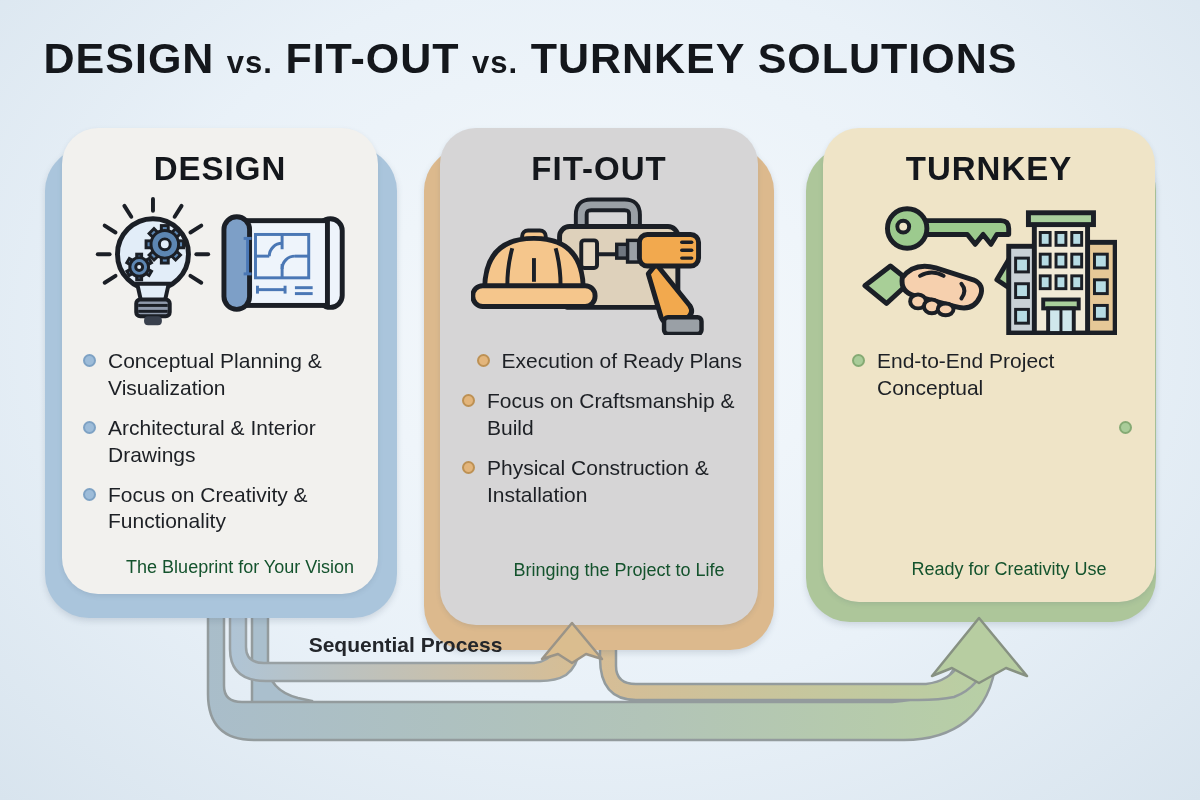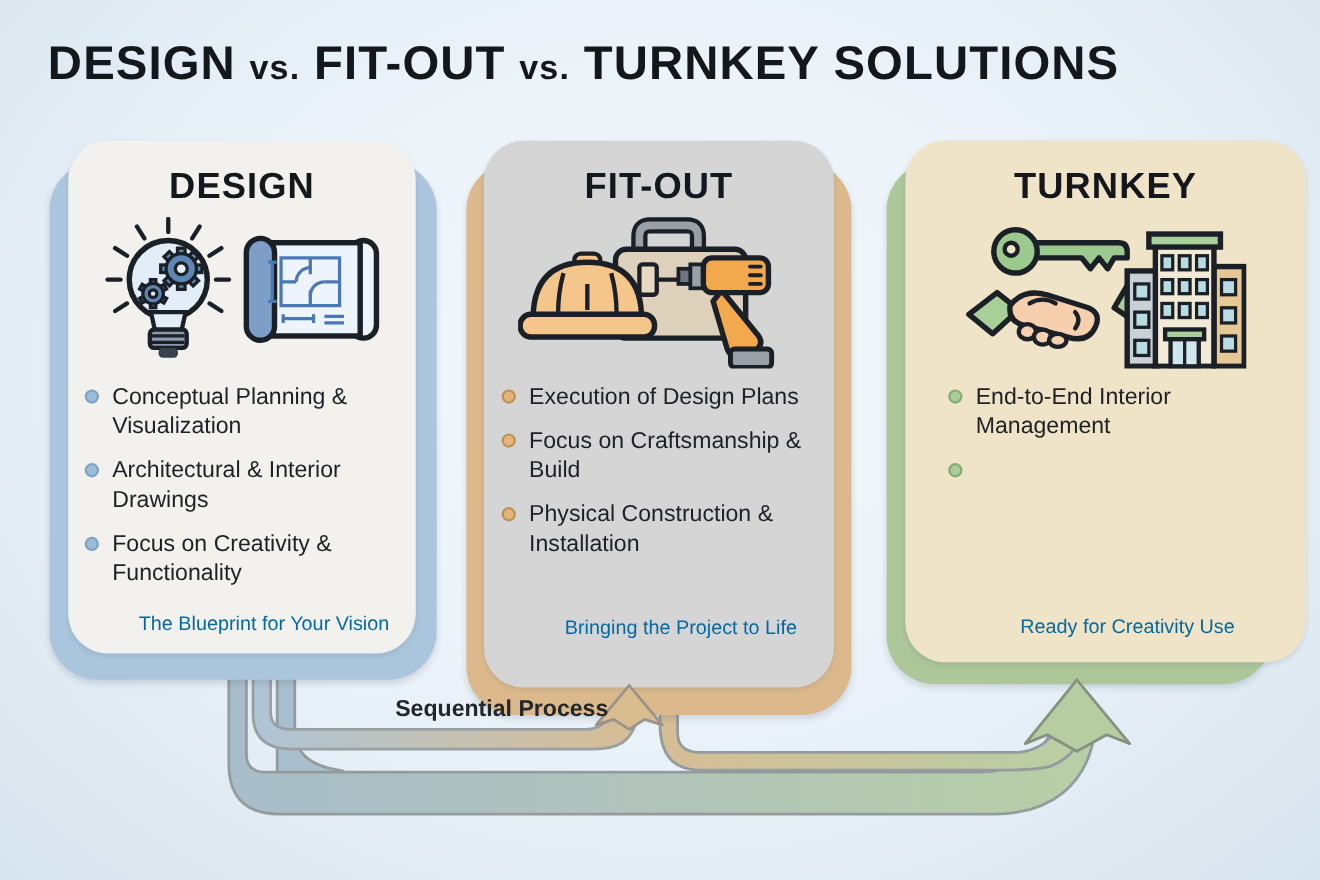--- a/index.html
+++ b/index.html
@@ -27,38 +27,38 @@
   .card {
     position:absolute; border-radius:36px; z-index:3;
     background:var(--card-bg); box-shadow:0 2px 5px rgba(70,90,110,.14);
     display:flex; flex-direction:column; align-items:center;
   }
   .card-title {
     margin-top:22px; font-size:33px; font-weight:800; letter-spacing:1px; color:#14171c;
   }
   .icon-row { margin-top:8px; height:140px; display:flex; align-items:center; }
   ul.bullets { list-style:none; margin-top:12px; width:286px; }
-  ul.bullets li { display:flex; gap:12px; margin-bottom:13px; }
+  ul.bullets li { display:flex; gap:12px; margin-bottom:13px;justify-content:flex-end; }
   .dot {
     flex:0 0 13px; width:13px; height:13px; border-radius:50%;
     background:var(--dot); border:2px solid var(--dot-ring); margin-top:6px;
   }
   .bullet-text { font-size:21px; line-height:1.28; font-weight:500; color:#1d2025; max-width:255px; }
   .spacer { flex:1; }
-  .tagline { font-size:18px; font-weight:500; color:#0369a1; text-align:center;margin-left:40px; }
+  .tagline { font-size:18px; font-weight:500; color:#14532d; text-align:center;margin-left:40px; }
   .card.design  .tagline { margin-bottom:16px; }
   .card.fitout  .tagline { margin-bottom:44px; }
   .card.turnkey .tagline { margin-bottom:22px; }
   
   svg.flow { position:absolute; left:0; top:0; }
   #flow-back  { z-index:1; }
   #flow-front { z-index:4; }
   .flow-label {
     position:absolute; z-index:5; font-size:21px; font-weight:600;
-    color:#23262b; text-align:right;
+    color:#23262b; text-align:center;
   }
   #seq-label { left:258px; top:633px; width:295px; }
   #int-label { left:655px; top:705px; width:275px; }
 </style>
 </head>
 <body>
 
 <div class="canvas">
 
   <div class="main-title">
@@ -215,37 +215,37 @@
               <line x1="62" y1="28" x2="72" y2="28"></line>
               <line x1="62" y1="36" x2="72" y2="36"></line>
           </g>
           <rect x="44" y="96" width="38" height="17" rx="4" fill="#9aa0a6" stroke="#1b1f26" stroke-width="4.5"></rect>
         </g>
       </svg>
     </div>
     <ul class="bullets">
       <li>
           <span class="dot"></span>
-          <span class="bullet-text">Execution of Design Plans</span>
+          <span class="bullet-text">Execution of Ready Plans</span>
         </li>
       <li>
           <span class="dot"></span>
           <span class="bullet-text">Focus on Craftsmanship &amp; Build</span>
         </li>
       <li>
           <span class="dot"></span>
           <span class="bullet-text">Physical Construction &amp; Installation</span>
         </li>
     </ul>
     <div class="spacer"></div>
     <div class="tagline">Bringing the Project to Life</div>
   </div>
 
   <div class="backing" style="left: 806px; top: 147px; width: 350px; height: 475px; --accent: #adc69a; --card-bg: #efe4c7; --dot: #a9cc99; --dot-ring: #85aa74;"></div>
-  <div class="card turnkey" style="left: 823px; top: 128px; width: 364px; height: 474px; --accent: #adc69a; --card-bg: #efe4c7; --dot: #a9cc99; --dot-ring: #85aa74;">
+  <div class="card turnkey" style="left: 823px; top: 128px; width: 332px; height: 474px; --accent: #adc69a; --card-bg: #efe4c7; --dot: #a9cc99; --dot-ring: #85aa74;">
     <div class="card-title">TURNKEY</div>
     <div class="icon-row">
       <svg width="256" height="138" viewBox="0 0 256 140">
         <g transform="translate(26,6)">
           <path d="M 34 18 L 114 18 Q 122 18 122 26 L 122 32 H 110 L 104 42 L 96 32 L 88 42 L 80 32 H 38 Q 34 32 34 26 Z" fill="#9cca8e" stroke="#1b1f26" stroke-width="5" stroke-linejoin="round"></path>
           <circle cx="19" cy="26" r="20" fill="#9cca8e" stroke="#1b1f26" stroke-width="5"></circle>
           <circle cx="15" cy="24" r="6" fill="#efe4c7" stroke="#1b1f26" stroke-width="4"></circle>
         </g>
         <g transform="translate(0,54)">
           <path d="M 2 36 L 28 16 L 48 32 L 24 54 Z" fill="#a8cf97" stroke="#1b1f26" stroke-width="5" stroke-linejoin="round"></path>
@@ -283,21 +283,21 @@
           </g>
           <rect x="37" y="98" width="36" height="9" fill="#a8cf9c" stroke="#1b1f26" stroke-width="4"></rect>
           <rect x="42" y="107" width="26" height="25" fill="#cfe7ec" stroke="#1b1f26" stroke-width="4"></rect>
           <line x1="55" y1="107" x2="55" y2="132" stroke="#1b1f26" stroke-width="3"></line>
         </g>
       </svg>
     </div>
     <ul class="bullets">
       <li>
           <span class="dot"></span>
-          <span class="bullet-text">End-to-End Interior Management</span>
+          <span class="bullet-text">End-to-End Project Conceptual</span>
         </li>
       <li>
           <span class="dot"></span>
         </li>
     </ul>
     <div class="spacer"></div>
     <div class="tagline">Ready for Creativity Use</div>
   </div>
 
   <svg id="flow-front" class="flow" width="1200" height="800" viewBox="0 0 1200 800">

